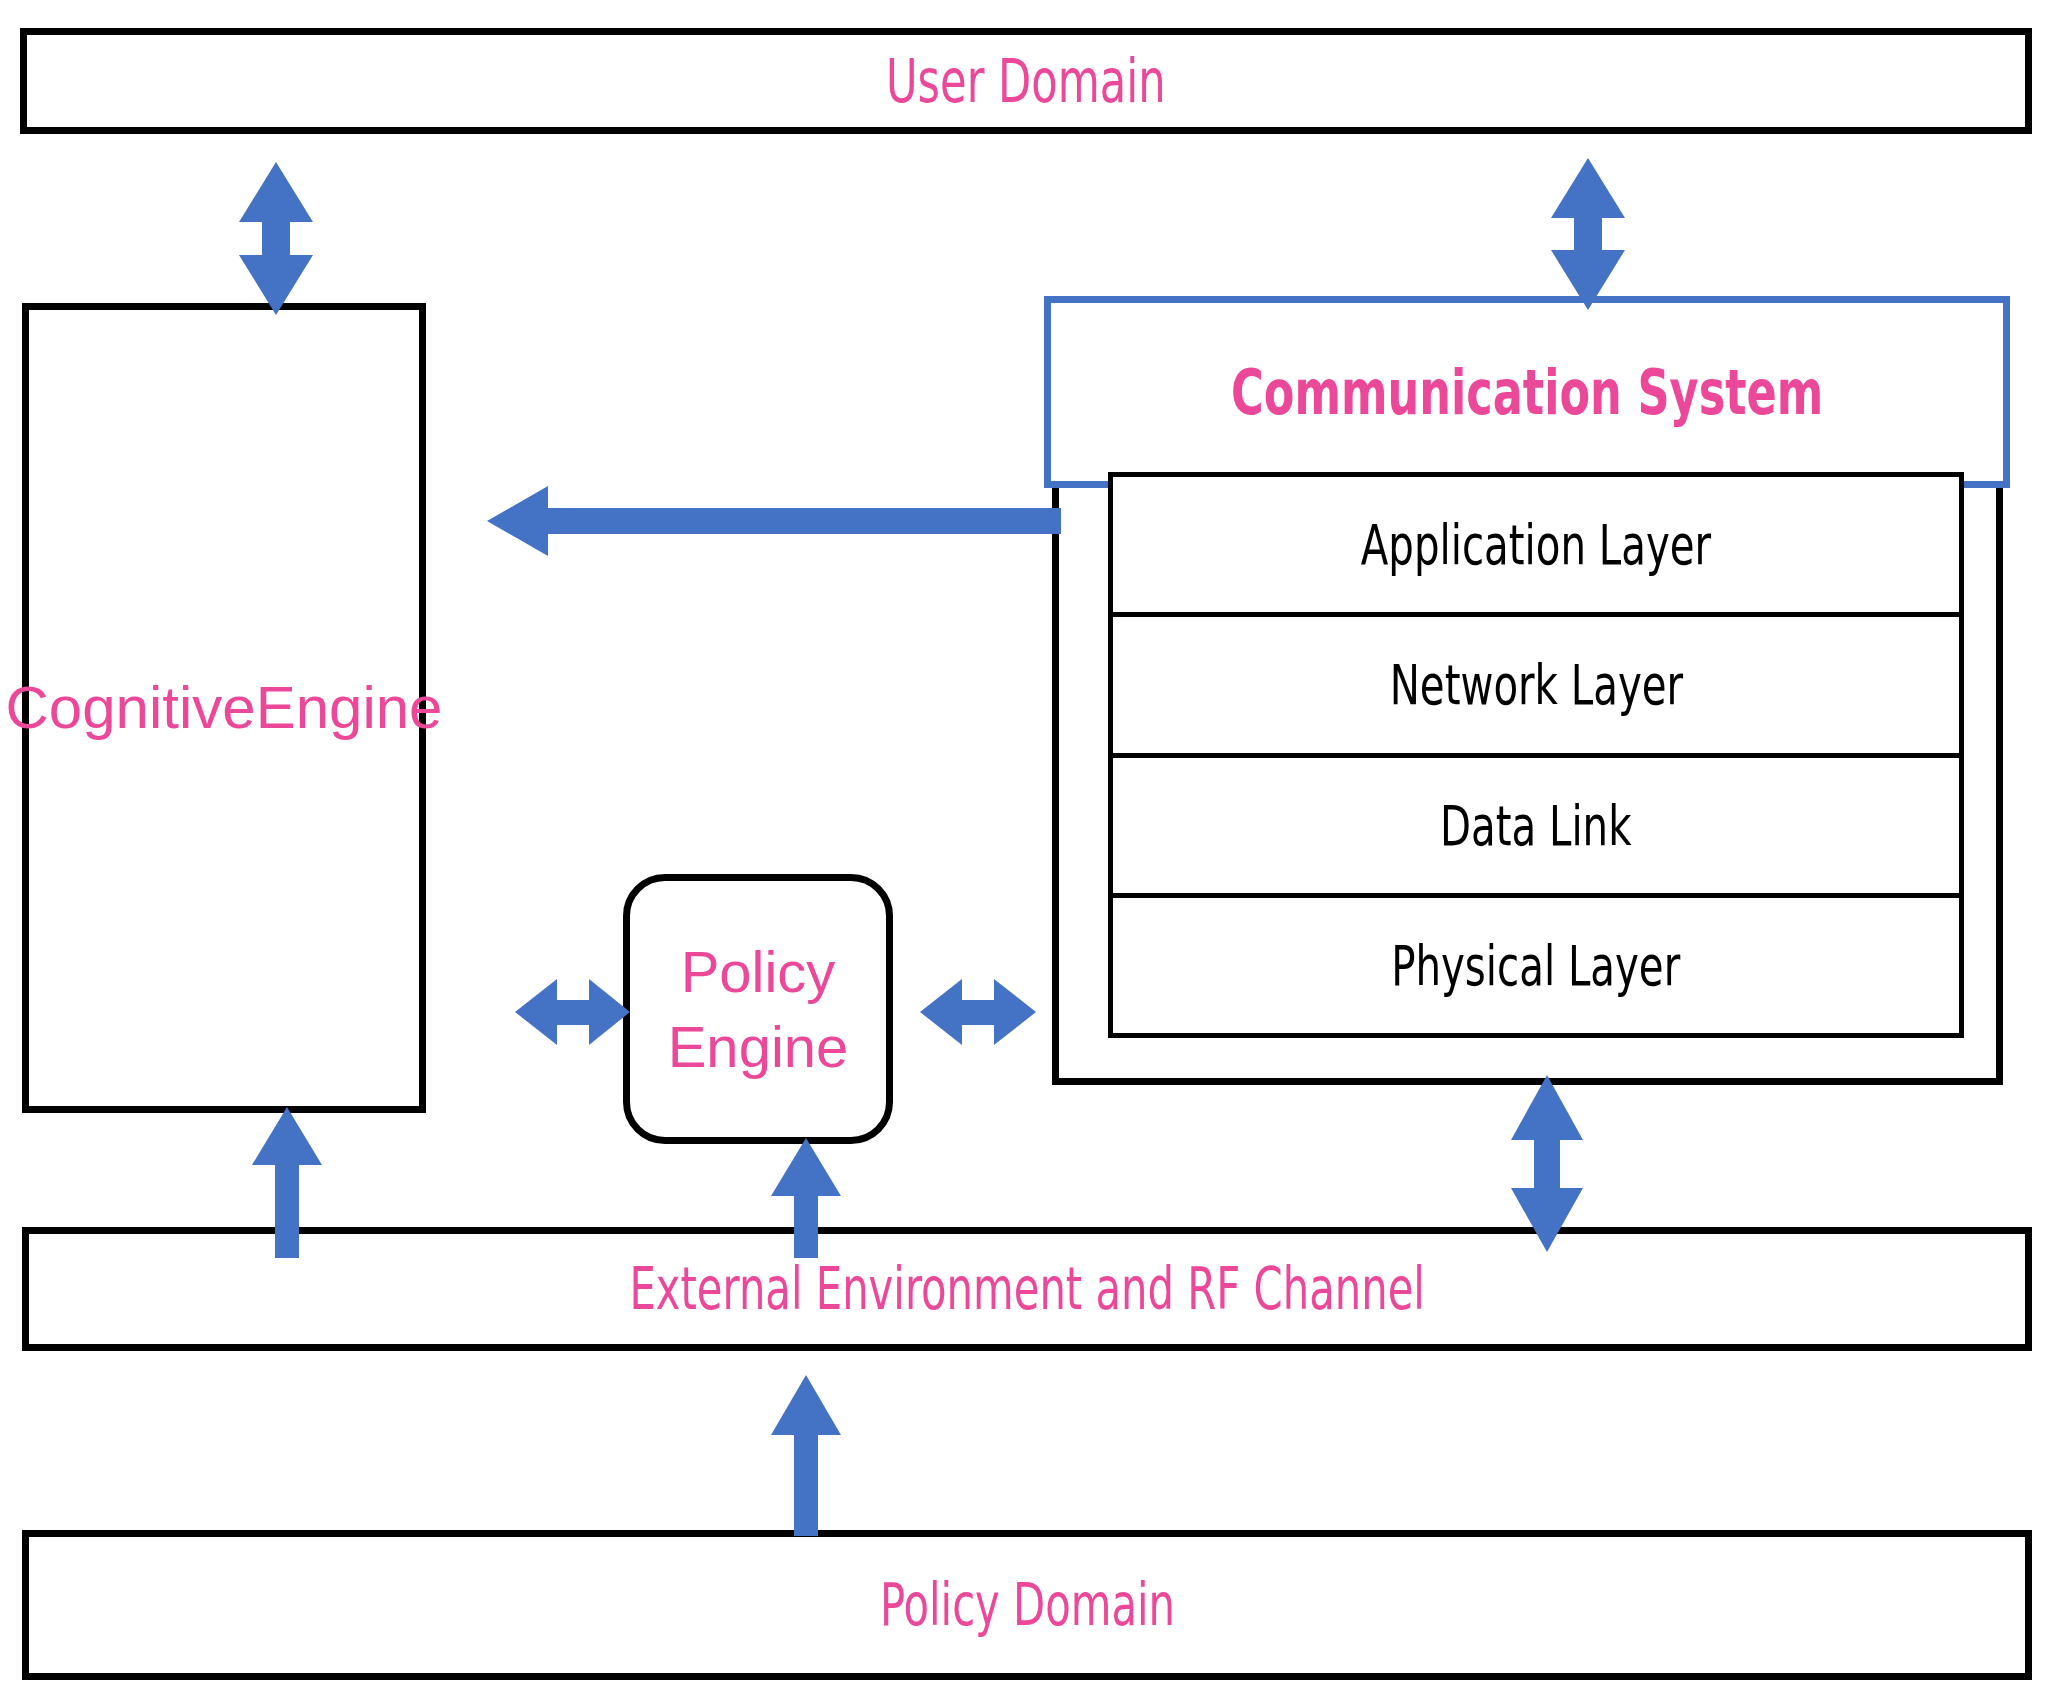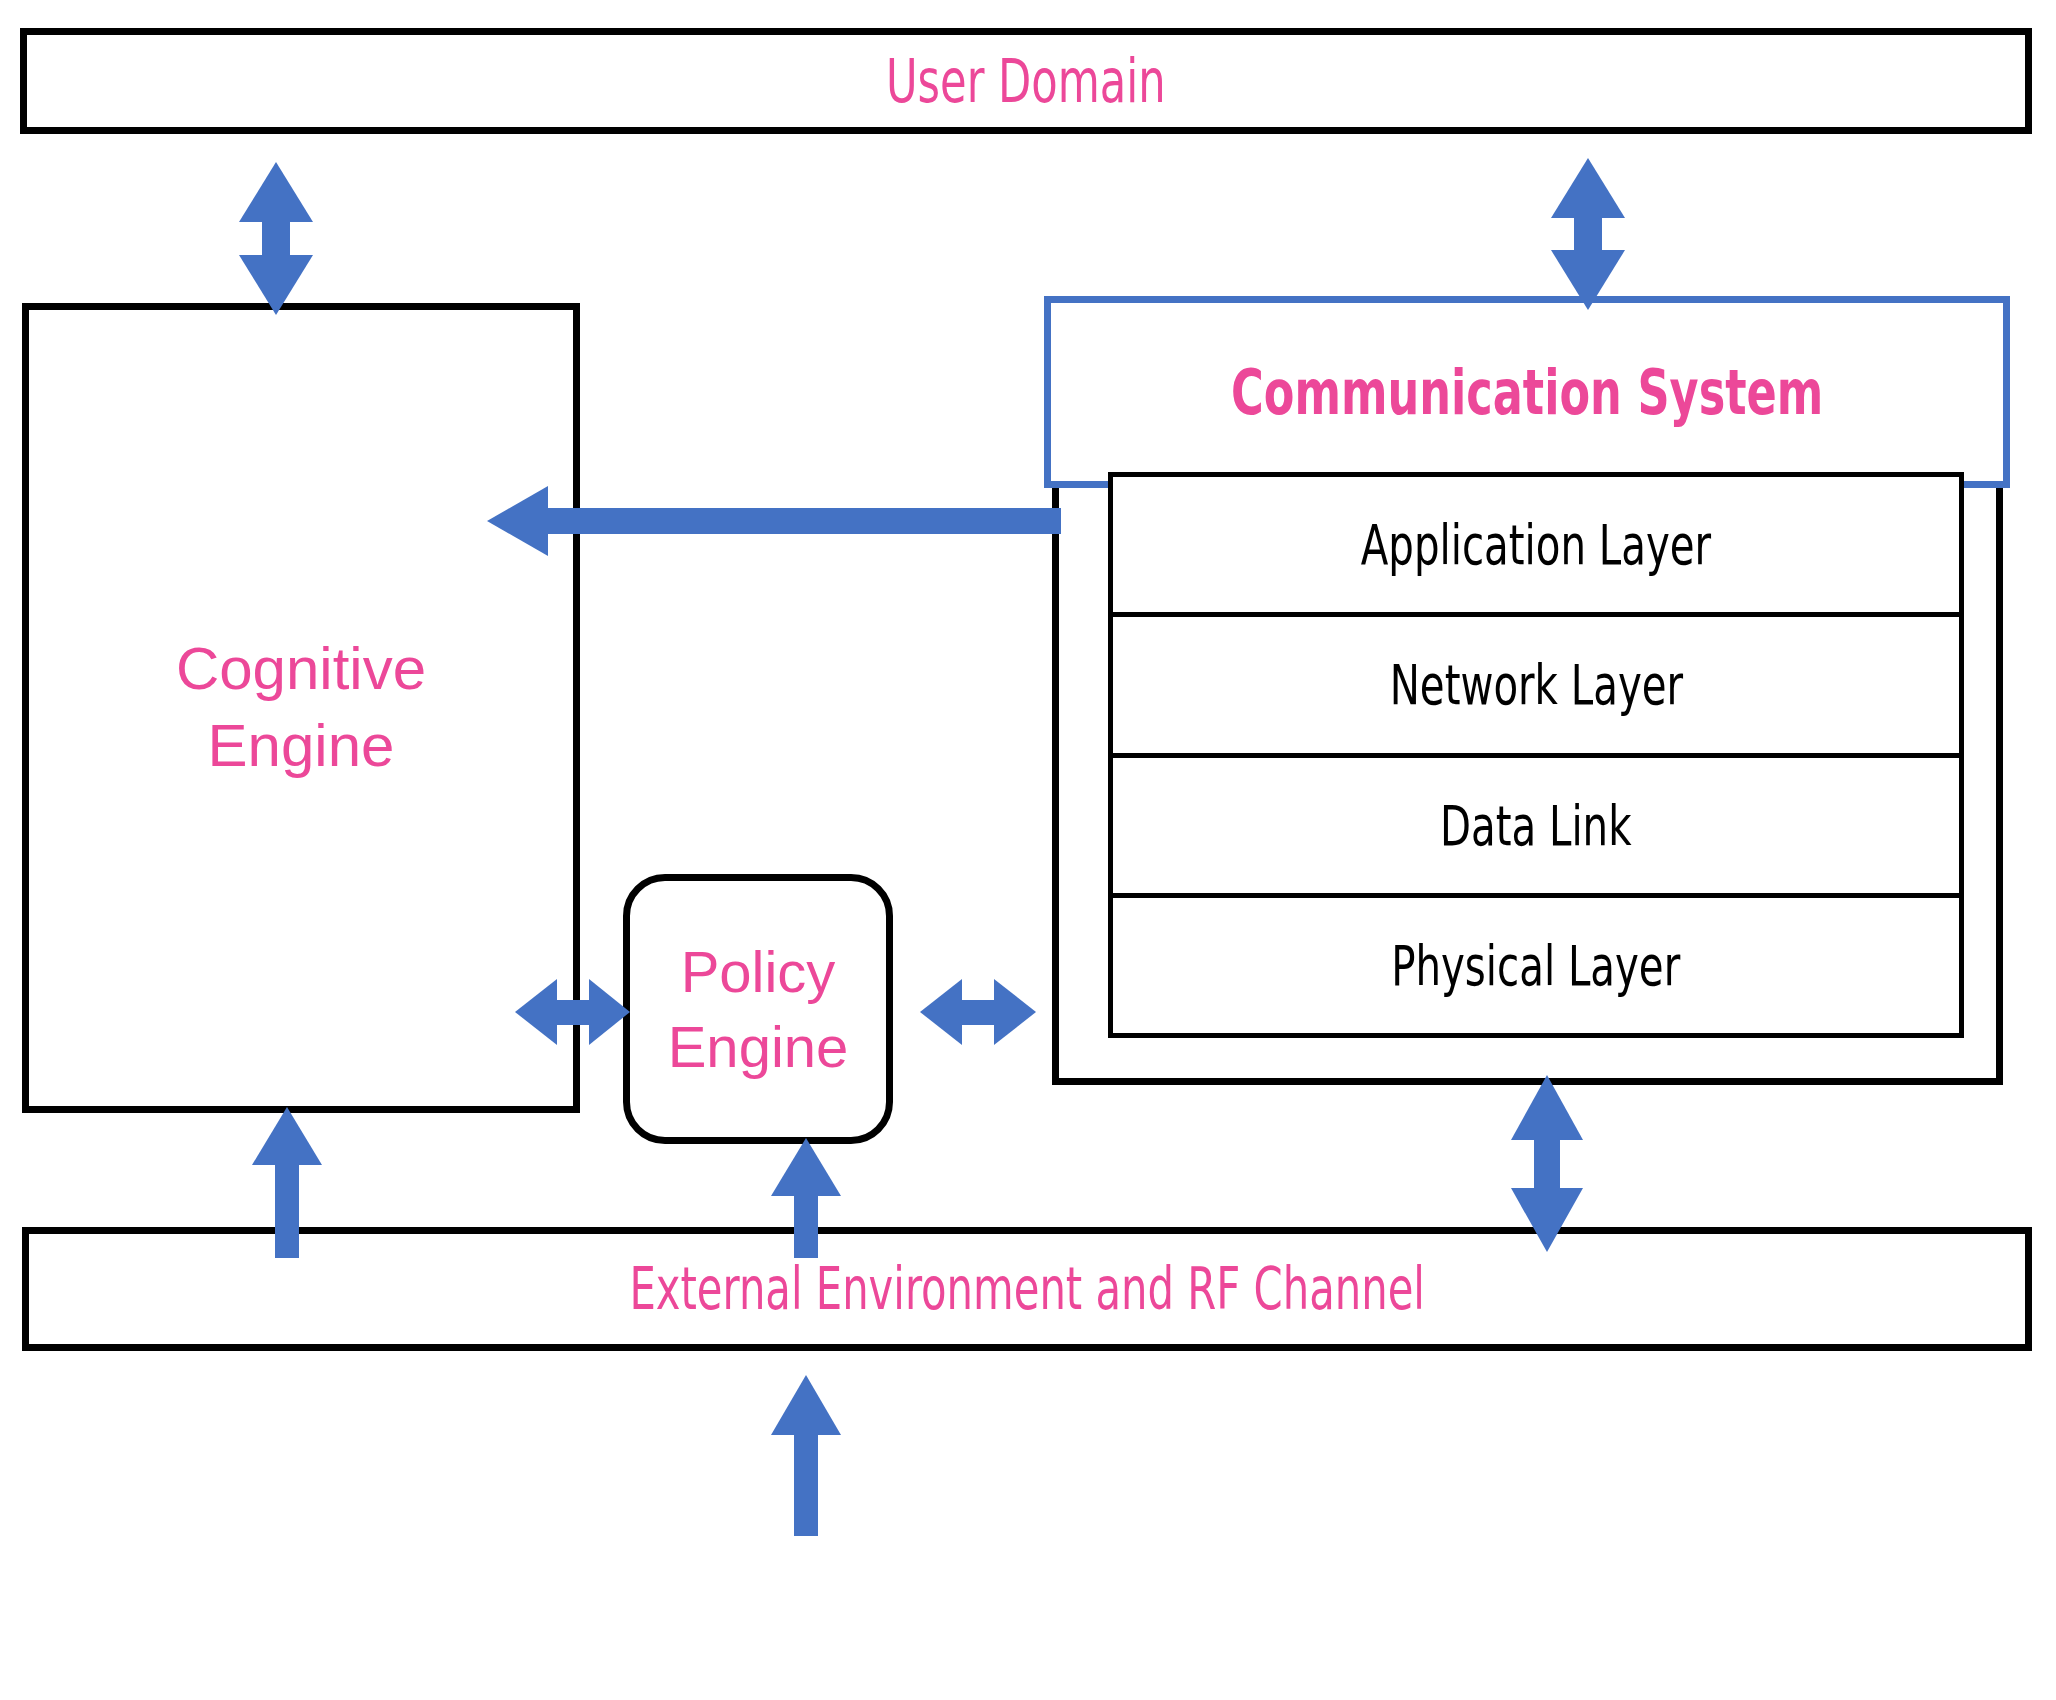--- a/index.html
+++ b/index.html
@@ -46,22 +46,22 @@
     white-space: nowrap;
   }
 
   
   #user-domain {
     left: 20px;  top: 28px;  width: 2012px; height: 106px;
   }
   #user-domain .label { font-size: 60px; }
 
   #cognitive-engine {
-    left: 22px;  top: 303px;  width: 558px; height: 810px;
-    flex-direction: column;
+    left: 22px;  top: 303px;  width: 404px; height: 810px;
+    flex-direction: row;
     text-align: center;
   }
   #cognitive-engine .label {
     font-size: 60px;
     line-height: 1.28;
   }
 
   #policy-engine {
     left: 623px; top: 874px; width: 270px; height: 270px;
     border-radius: 42px;
@@ -170,20 +170,23 @@
     </div>
     <div class="layer-row">
       <span class="label condensed">Physical Layer</span>
     </div>
   </div>
 
   <div class="box box-black" id="external-env">
     <span class="label condensed">External Environment and RF Channel</span>
   </div>
 
+  <div class="box box-black" id="policy-domain">
+    <span class="label condensed">Policy Domain</span>
+  </div>
 
   <svg id="arrows" viewBox="0 0 2056 1700">
 
     <g>
       <rect x="262" y="195" width="28" height="88" fill="#4472C4"></rect>
       <polygon points="276,162 313,222 239,222" fill="#4472C4"></polygon>
       <polygon points="276,315 313,255 239,255" fill="#4472C4"></polygon>
     </g>
 
     <g>

